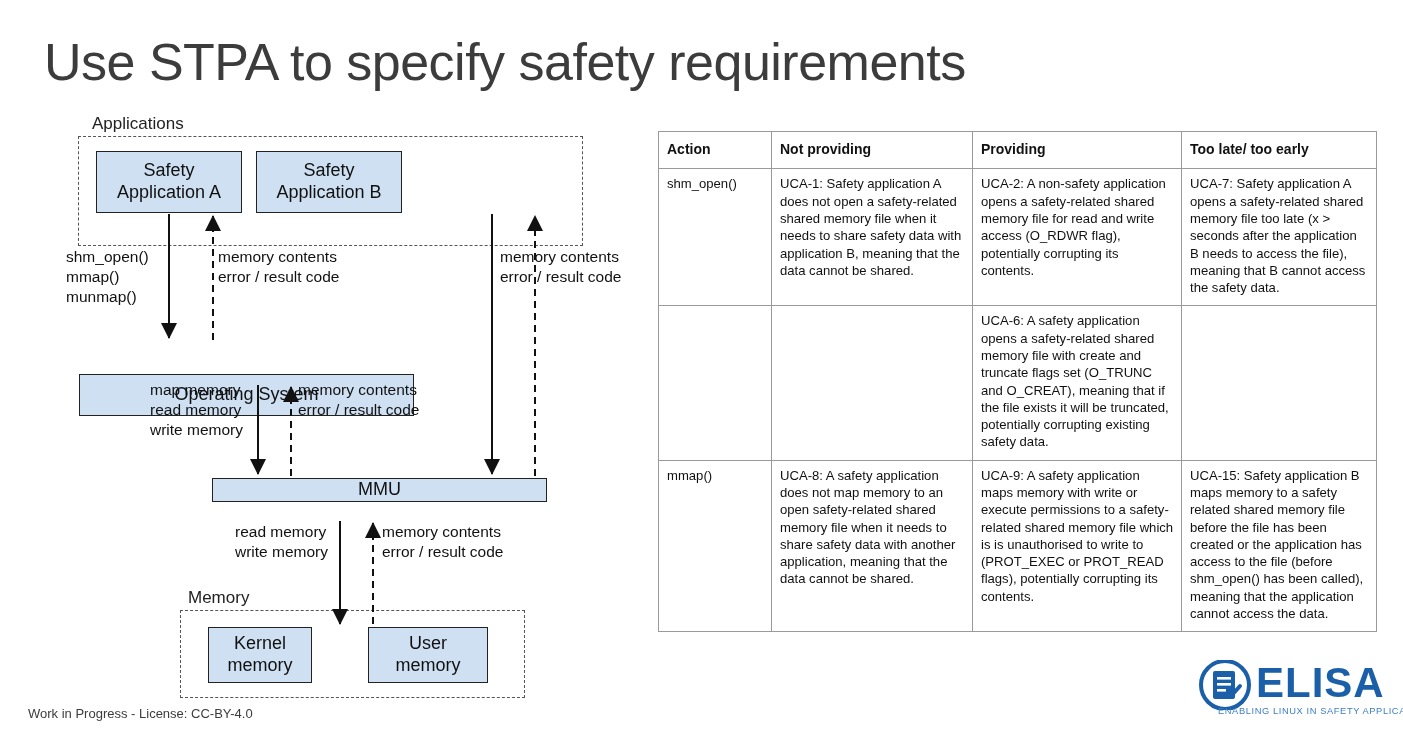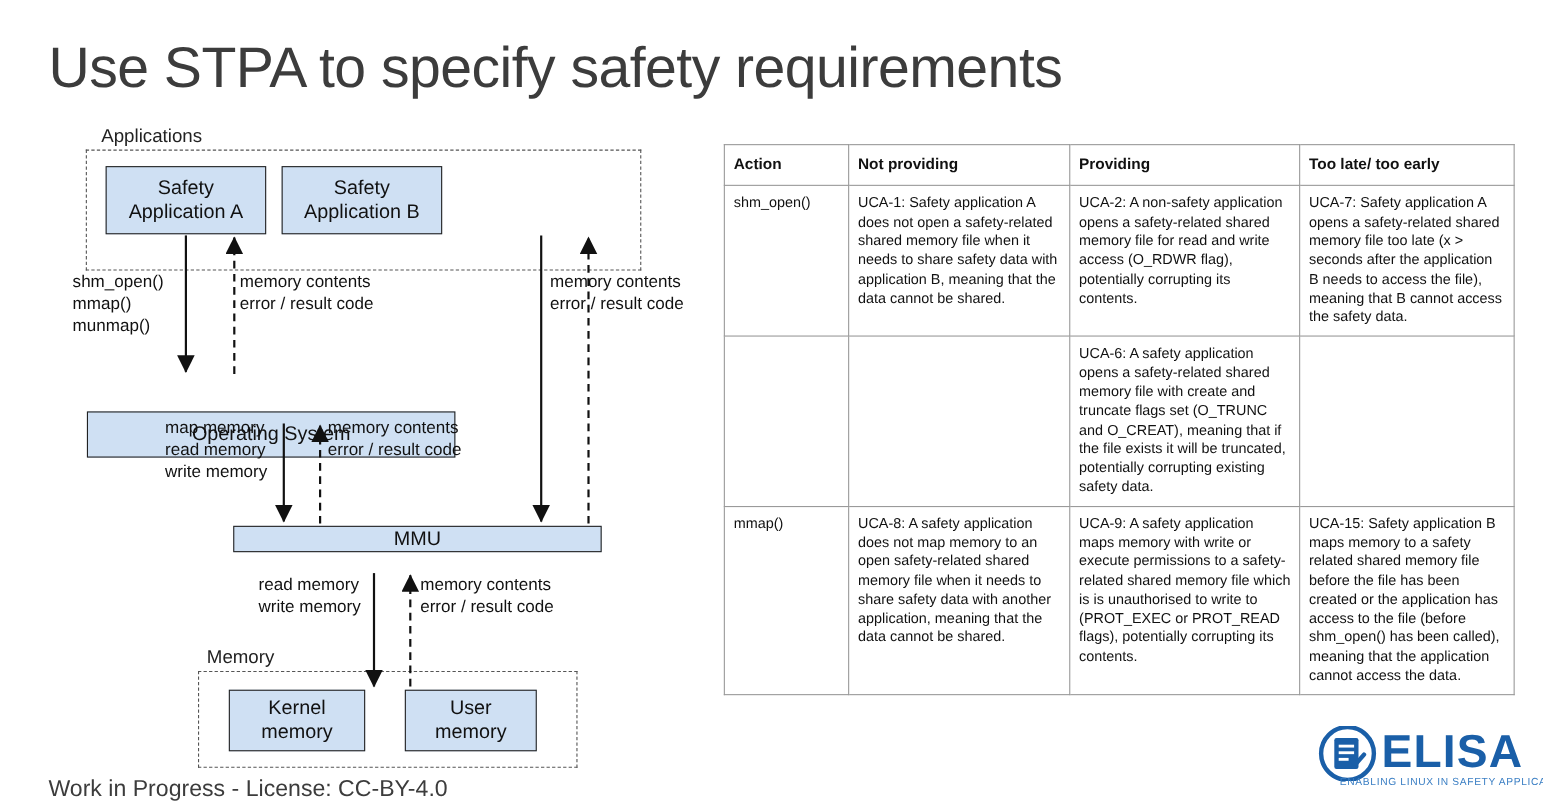--- a/index.html
+++ b/index.html
@@ -112,23 +112,23 @@
   col.c1 { width: 113px; }
   col.c2 { width: 201px; }
   col.c3 { width: 209px; }
   col.c4 { width: 195px; }
 
   .cell-action { font-size: 13.2px; }
 
   
   .footer {
     position: absolute;
-    left: 44px;
+    left: 28px;
     top: 706px;
-    font-size: 21px;
+    font-size: 13px;
     color: #3c3c3c;
     white-space: nowrap;
   }
 
   
   .logo {
     position: absolute;
     left: 1196px;
     top: 660px;
     width: 200px;
@@ -168,21 +168,21 @@
 Application A</div>
   <div class="node" style="left:216px; top:41px; width:146px; height:62px; white-space:pre-line;">Safety
 Application B</div>
 
   <div class="node" style="left:39px; top:232px; width:335px; height:42px;margin-top:32px;">Operating System</div>
 
   <div class="node" style="left:172px; top:368px; width:335px; height:24px;">MMU</div>
 
   <div class="group-label" style="left:148px; top:478px;">Memory</div>
   <div class="dashed-box" style="left:140px; top:500px; width:345px; height:88px;"></div>
-  <div class="node" style="left:168px; top:517px; width:124px; height:56px; white-space:pre-line;">Kernel
+  <div class="node" style="left:168px; top:517px; width:104px; height:56px; white-space:pre-line;">Kernel
 memory</div>
   <div class="node" style="left:328px; top:517px; width:120px; height:56px; white-space:pre-line;">User
 memory</div>
 
   <div class="note" style="left:26px; top:137px;">shm_open()
 mmap()
 munmap()</div>
   <div class="note" style="left:178px; top:137px;">memory contents
 error / result code</div>
   <div class="note" style="left:460px; top:137px;">memory contents

